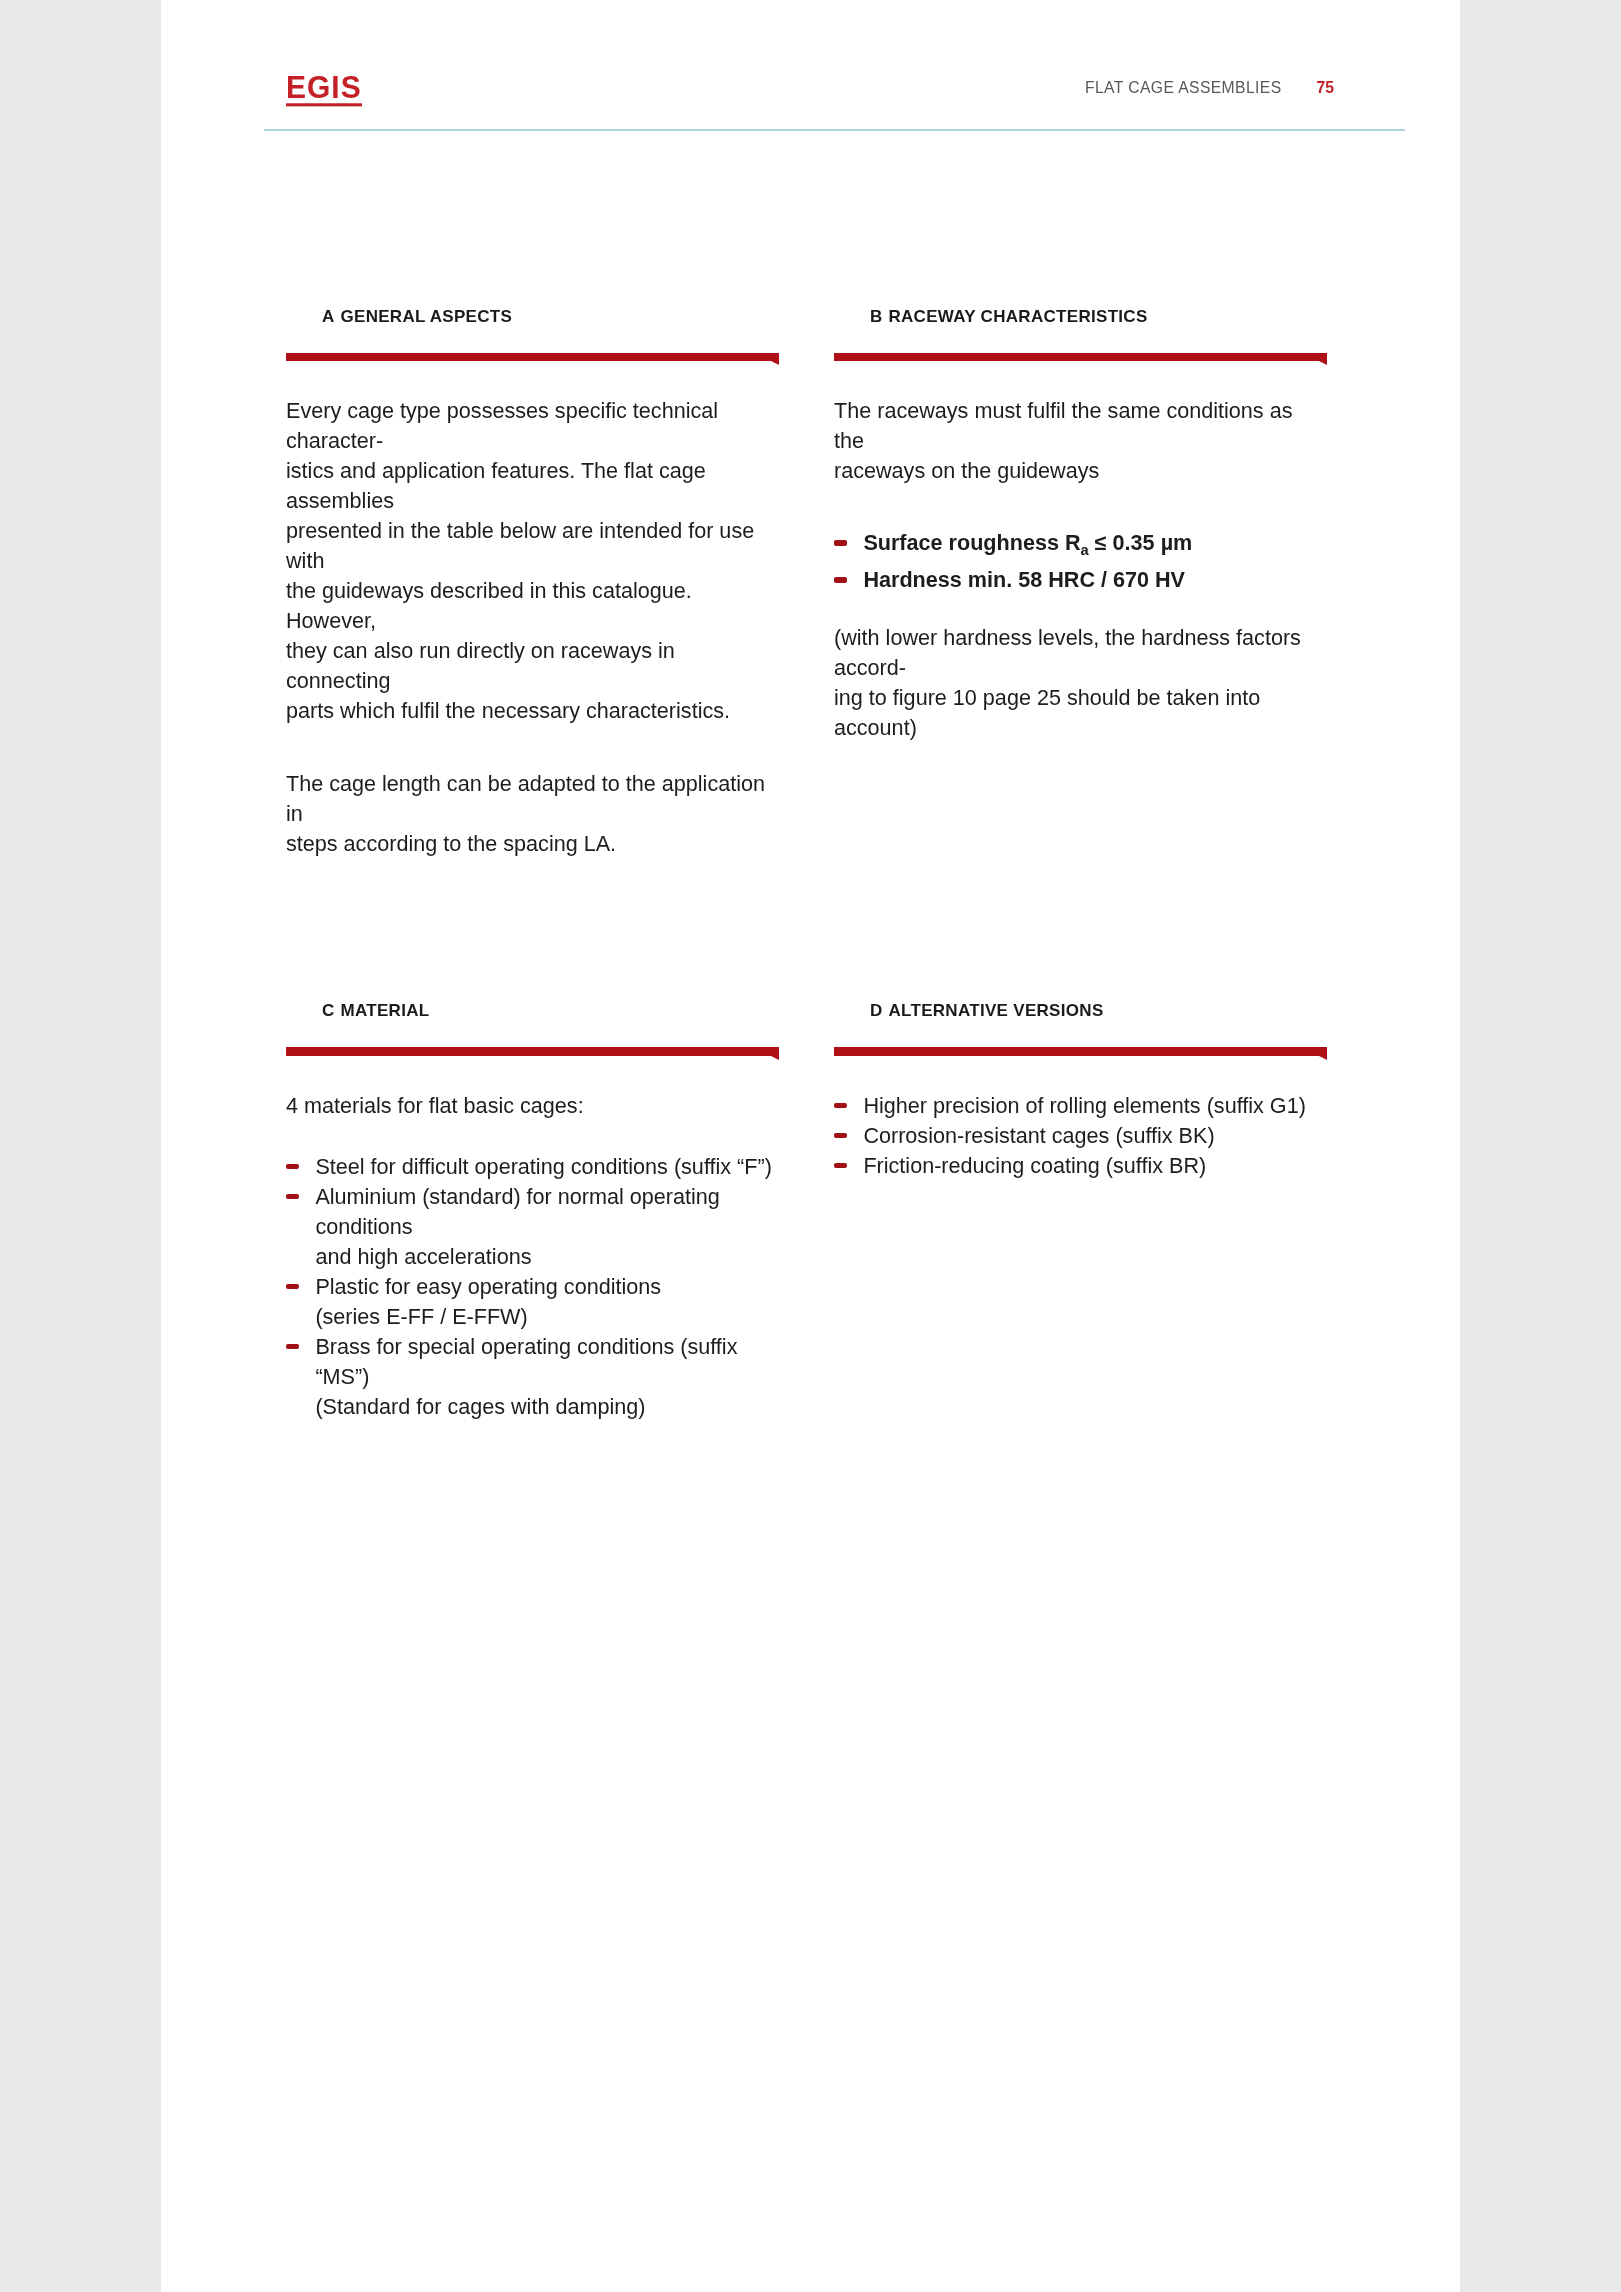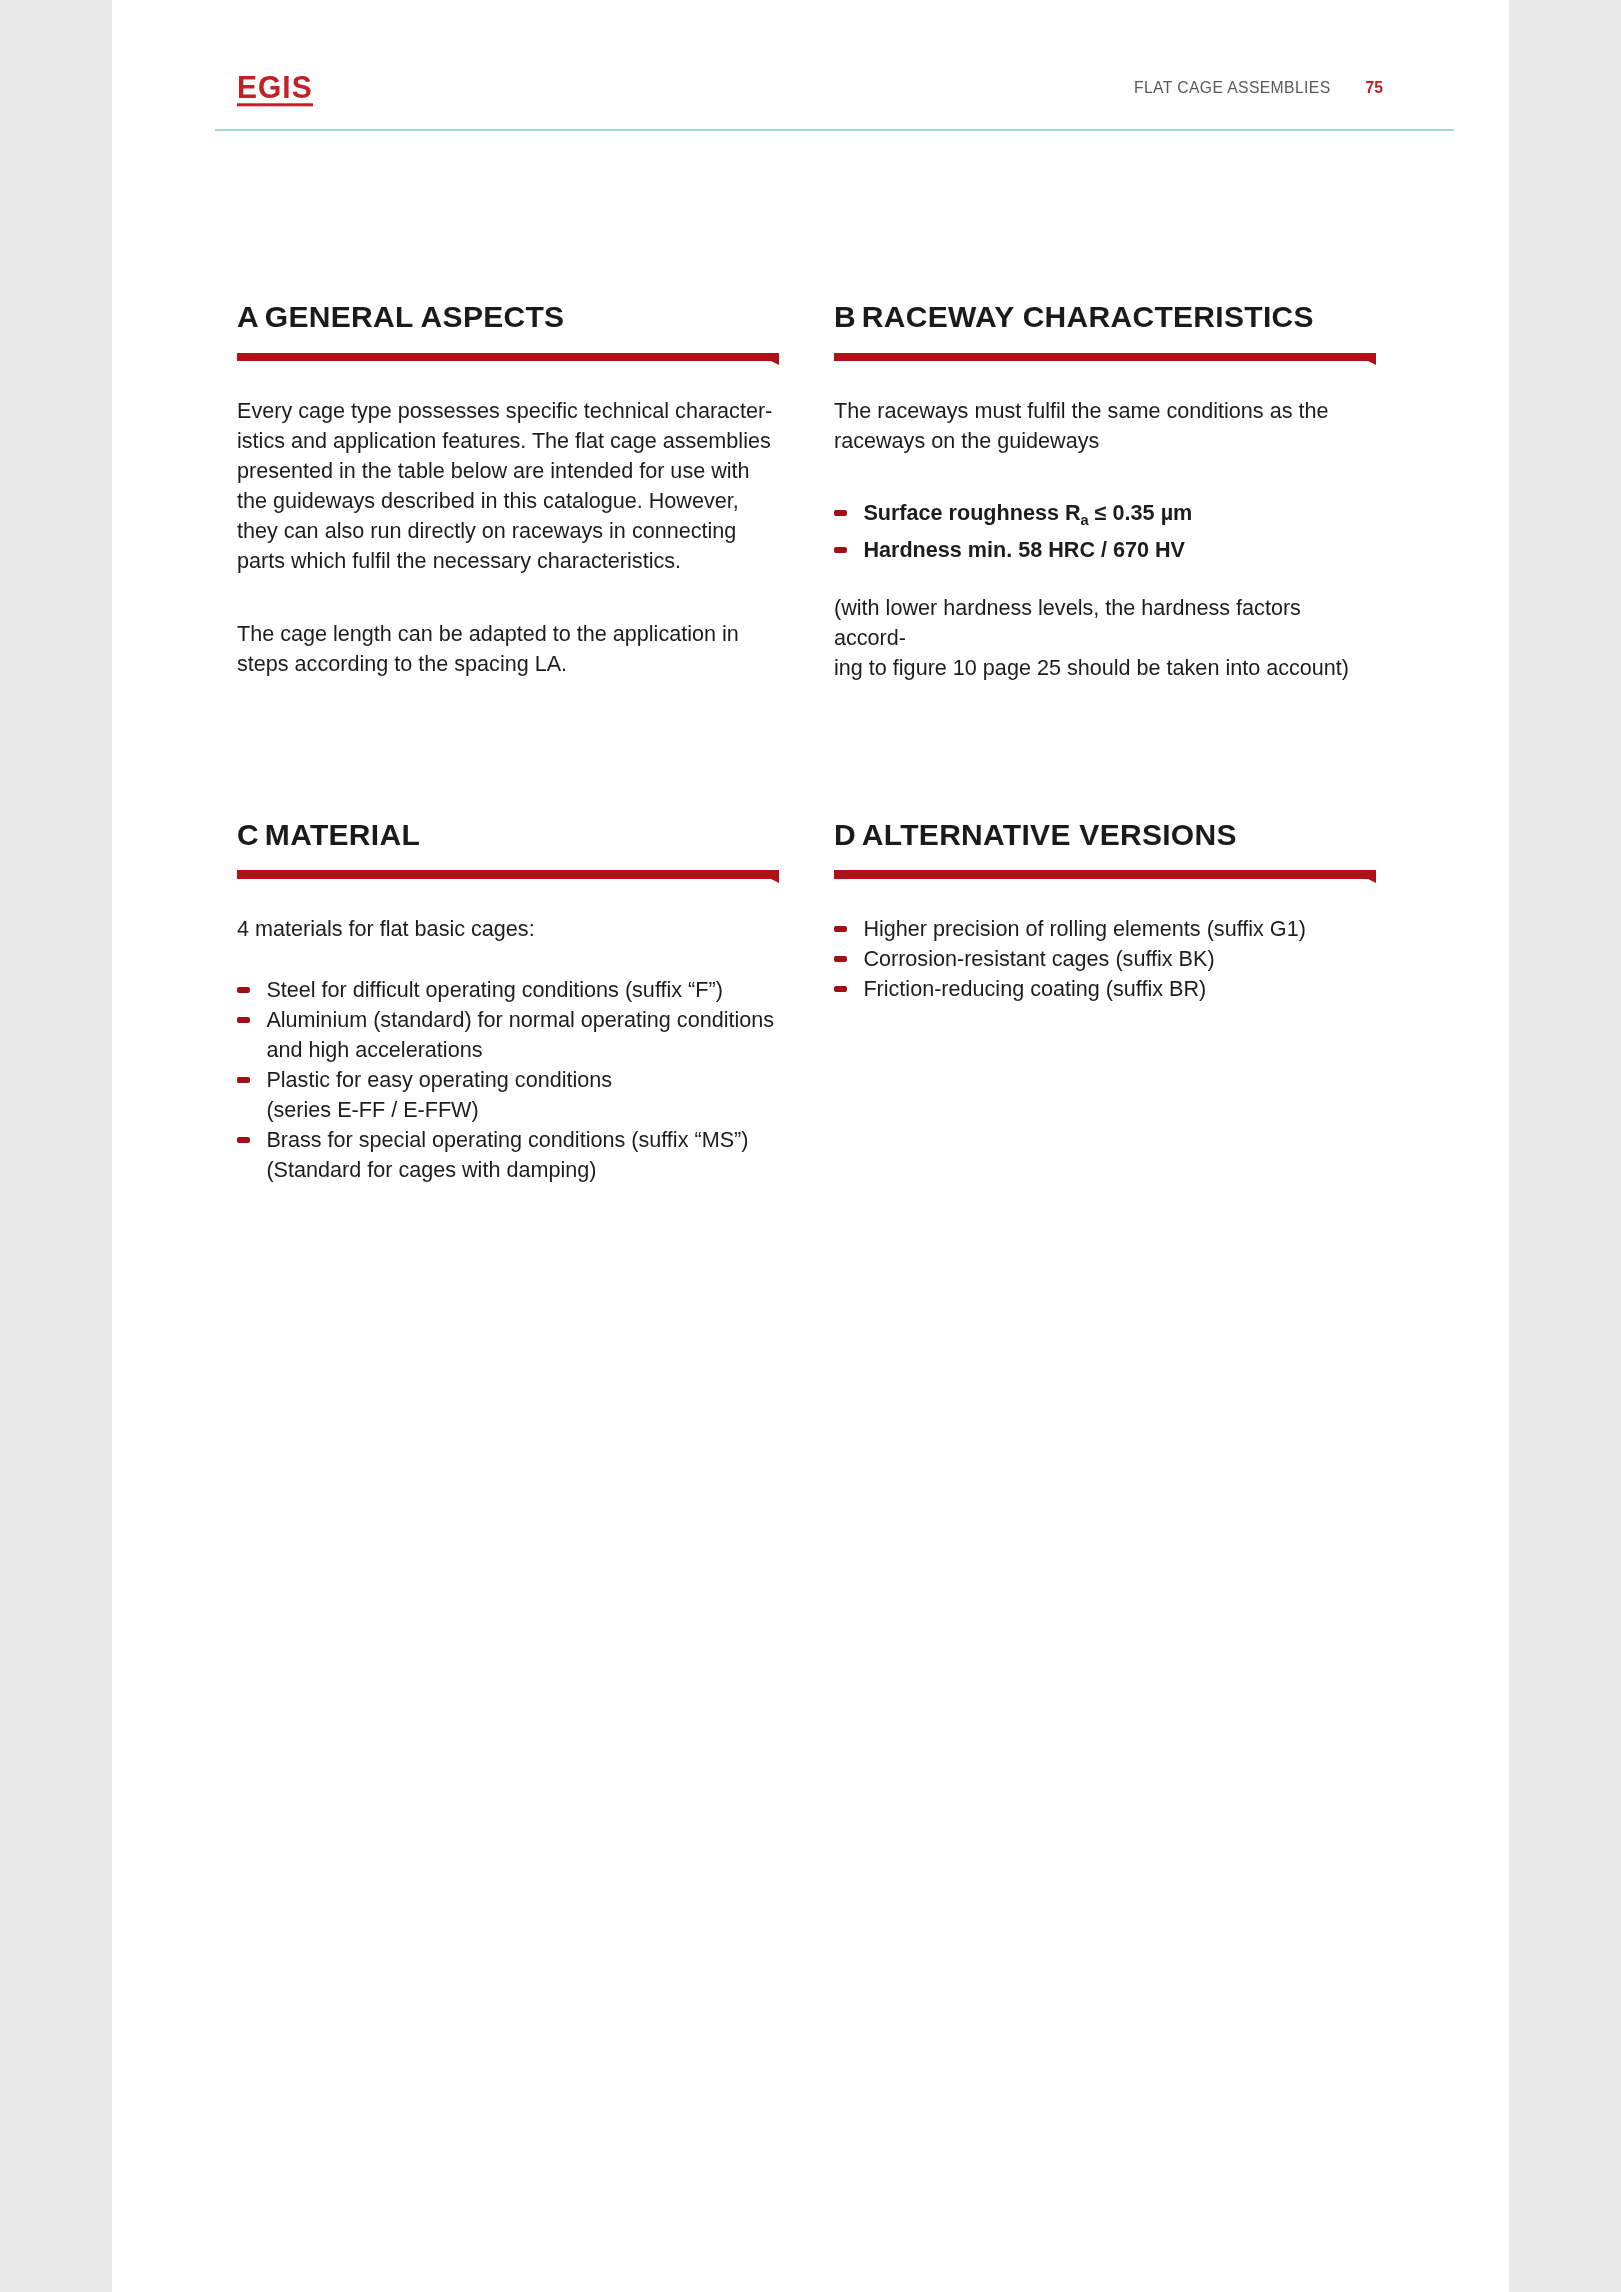--- a/index.html
+++ b/index.html
@@ -10,21 +10,21 @@
     --heading-text: #1B1B1B;
     --body-text: #1D1D1B;
     --header-text: #58585A;
     --page-number-red: #C22026;
   }
   * { margin:0; padding:0; box-sizing:border-box; }
   html,body { background:#e8e8e8; }
   body { font-family:"Liberation Sans","DejaVu Sans",sans-serif; }
   .page {
     position:relative;
-    width:1397px; height:2293px;
+    width:1299px; height:2293px;
     background:#ffffff;
     margin:0 auto;
     overflow:hidden;
   }
   
   .header {
     position:absolute; top:73px; left:125px; right:126px;
     display:flex; justify-content:space-between; align-items:flex-start;
   }
   .logo {
@@ -62,25 +62,26 @@
   .grid {
     position:absolute; top:302px; left:125px; right:133px;
     display:grid;
     grid-template-columns:1fr 1fr;
     column-gap:55px;
     row-gap:137px;
     align-items:start;
   }
   
   .sec-heading {
-    font-size:30px;
+    font-size:17px;
     line-height:29px;
     color:var(--heading-text);
     letter-spacing:0.3px;
     white-space:nowrap;
+    margin-left:36px;
   }
   .sec-heading .letter { font-weight:bold; margin-right:5.9px; }
   .redbar {
     position:relative;
     height:8.8px;
     margin-top:21.6px;
     background:var(--accent-red);
   }
   .redbar::after {
     content:"";

